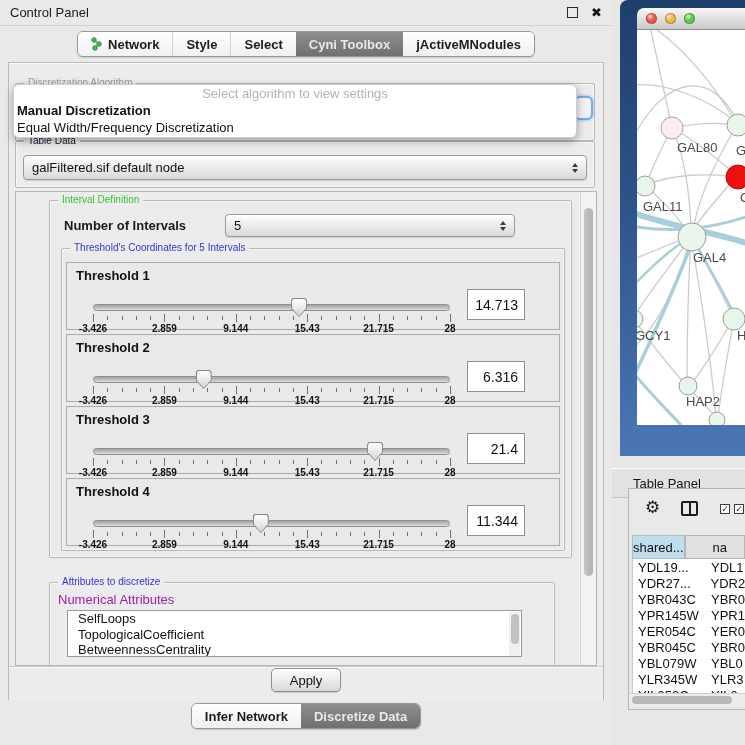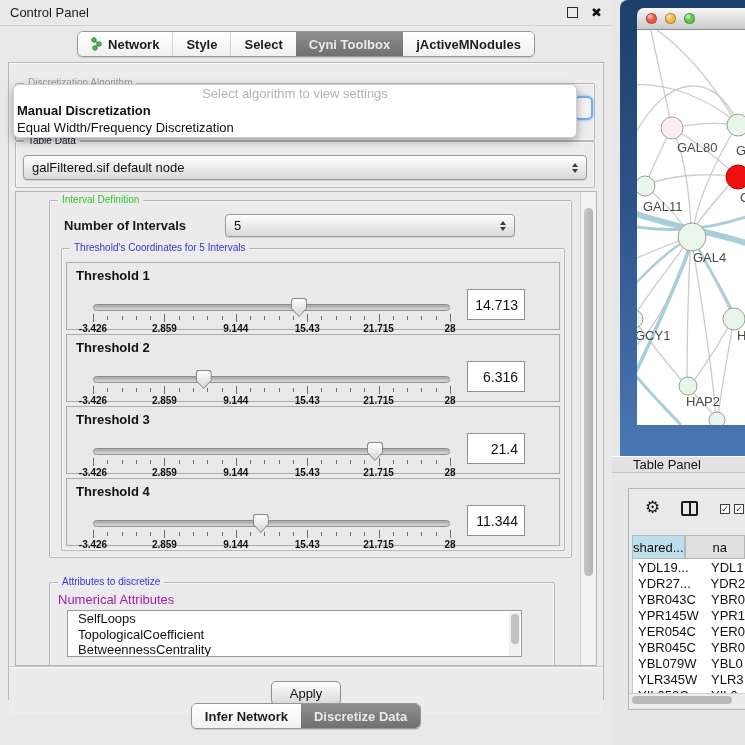--- a/index.html
+++ b/index.html
@@ -61,31 +61,31 @@
   .ticklabels{position:absolute;left:0;right:0;top:22px;height:12px;font-size:10px;font-weight:700;color:#111;}
   .ticklabel{position:absolute;transform:translateX(-50%);white-space:nowrap;}
   .valuebox{position:absolute;left:400px;top:26px;width:58px;height:31px;background:#ffffff;border:1px solid #8f8f8f;box-sizing:border-box;display:flex;align-items:center;justify-content:flex-end;padding-right:6px;font-size:14px;color:#111;}
 
   .attr-sublabel{position:absolute;left:8px;top:9px;font-weight:400;font-size:13px;color:#a21caf;}
   .attr-list{position:absolute;left:17px;top:27px;width:455px;height:47px;background:#ffffff;border:1px solid #9b9b9b;box-sizing:border-box;overflow:hidden;}
   .attr-item{padding-left:10px;line-height:15.5px;font-size:13px;color:#111;white-space:nowrap;}
   .attr-scroll{position:absolute;right:1px;top:1px;width:11px;height:44px;background:#f0f0f0;}
   .attr-scroll .vthumb2{position:absolute;left:1.5px;width:8px;top:2px;height:30px;background:#c2c2c2;border-radius:4px;}
 
-  .apply-zone{position:absolute;left:0;right:0;top:603px;height:33px;border-top:1px solid #c9c9c9;box-shadow:inset 0 1px 0 #f8f8f8;display:flex;justify-content:center;align-items:flex-start;padding-top:14px;background:#ececec;}
+  .apply-zone{position:absolute;left:0;right:0;top:603px;height:33px;border-top:1px solid #c9c9c9;box-shadow:inset 0 1px 0 #f8f8f8;display:flex;justify-content:center;align-items:flex-start;padding-top:1px;background:#ececec;}
   .apply-btn{width:68px;height:22px;border:1px solid #8f8f8f;border-radius:5px;background:linear-gradient(#ffffff,#d8d8d8);font-size:13px;font-weight:400;color:#111;display:flex;align-items:center;justify-content:center;box-shadow:0 1px 1px rgba(0,0,0,.15);}
 
   
   .right-region{position:absolute;left:612px;top:0;width:133px;height:745px;background:#e7e7e7;}
   .netwindow{position:absolute;left:8px;top:0;width:125px;height:456px;background:linear-gradient(180deg,#1d3f6c 0%,#2e5389 45%,#4a77b4 100%);border-top-left-radius:8px;}
   .net-titlebar{position:absolute;left:17px;top:8px;right:0;height:22px;background:linear-gradient(#f8f8f8,#c9c9c9);border-bottom:1px solid #8e8e8e;border-top-left-radius:7px;display:flex;align-items:center;padding-left:9px;gap:8px;box-sizing:border-box;}
   .tl{width:11px;height:11px;border-radius:50%;border:1px solid rgba(0,0,0,.28);box-sizing:border-box;background-image:radial-gradient(circle at 35% 28%,rgba(255,255,255,.75),rgba(255,255,255,0) 45%);}
   .net-canvas{position:absolute;left:17px;top:30px;right:0;height:395px;background:#ffffff;overflow:hidden;}
 
-  .tablepanel-bar{position:absolute;left:0;top:456px;width:133px;height:17px;background:#e2e2e2;border-top:1px solid #ffffff;border-bottom:1px solid #c6c6c6;display:flex;align-items:flex-start;padding-left:21px;box-sizing:border-box;}
+  .tablepanel-bar{position:absolute;left:0;top:468px;width:133px;height:30px;background:#e2e2e2;border-top:1px solid #ffffff;border-bottom:1px solid #c6c6c6;display:flex;align-items:center;padding-left:21px;box-sizing:border-box;}
   .tp-title{font-size:13px;color:#141414;}
 
   .tableouter{position:absolute;left:16px;top:488px;width:117px;height:222px;background:#e9e9e9;border:1px solid #b5b5b5;border-right:none;box-sizing:border-box;overflow:hidden;}
   .tp-toolbar{position:absolute;left:0;top:0;right:0;height:40px;display:flex;align-items:center;gap:0;}
   .gear-glyph{position:absolute;left:16px;top:9px;font-size:17px;color:#1c1c1c;line-height:20px;}
   .colicon{position:absolute;left:52px;top:12px;width:17px;height:15px;border:2px solid #1b1b1b;border-radius:2px;box-sizing:border-box;}
   .colicon i{position:absolute;left:50%;top:0;bottom:0;width:2px;background:#1b1b1b;margin-left:-1px;}
   .chk{position:absolute;top:15px;width:10px;height:10px;border:1.5px solid #3d3d3d;background:#fff;box-sizing:border-box;font-size:9px;line-height:8px;color:#222;text-align:center;}
   .tp-header{position:absolute;left:3px;top:46px;right:0;height:24px;display:flex;}
   .hcell{box-sizing:border-box;border:1px solid #a9bfc9;display:flex;align-items:center;justify-content:center;font-size:13px;color:#111;}

